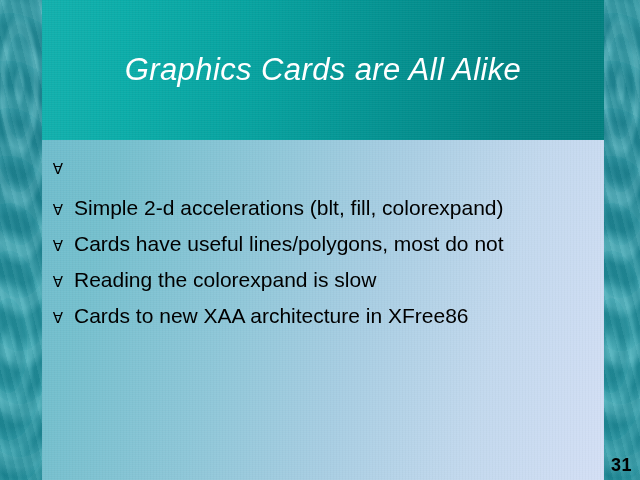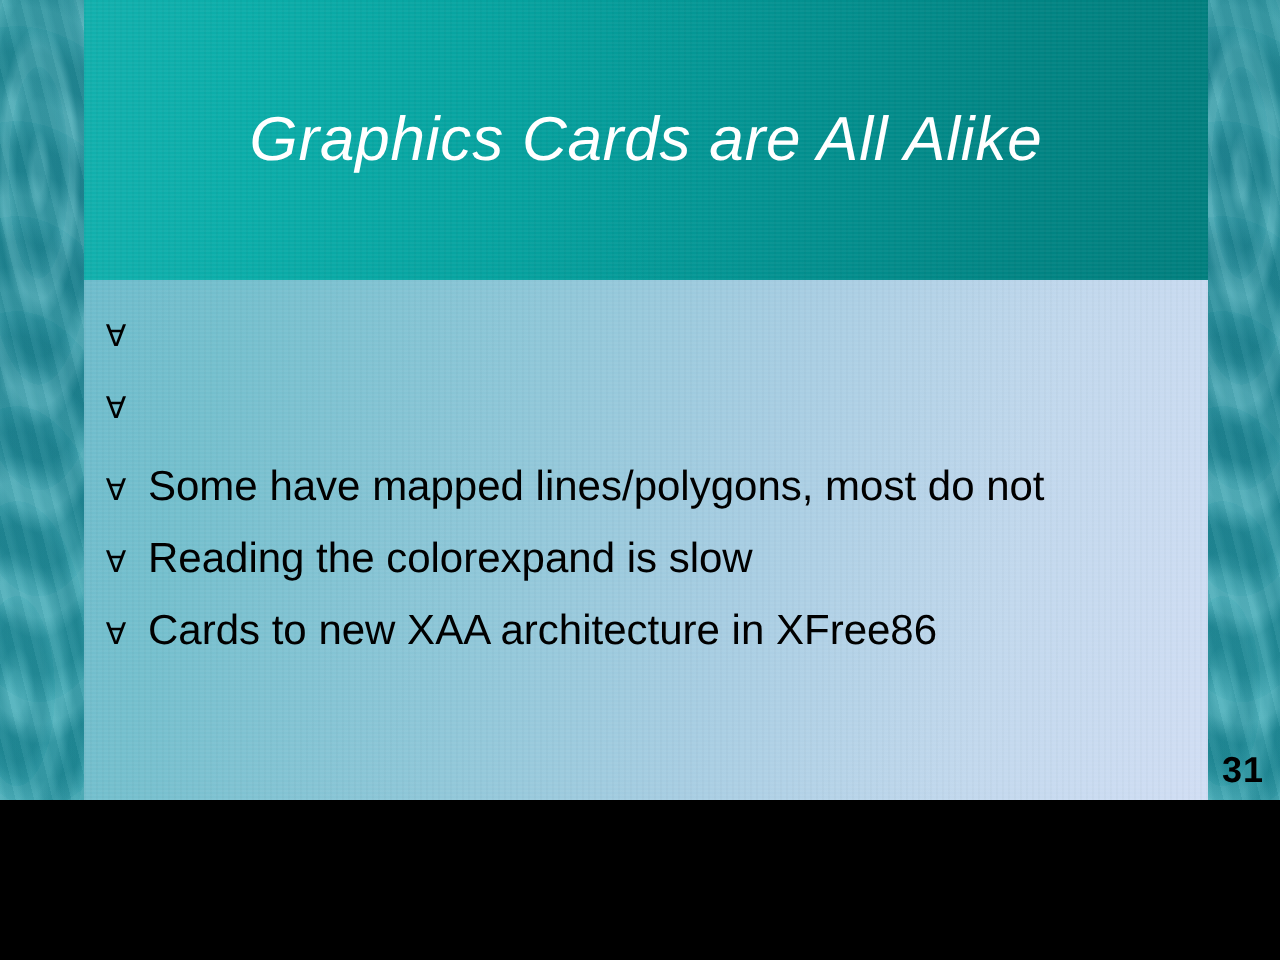--- a/index.html
+++ b/index.html
@@ -4,21 +4,21 @@
 <title>Slide</title>
 <style>
   html, body {
     margin: 0;
     padding: 0;
     background: #000;
   }
   #slide {
     position: relative;
     width: 640px;
-    height: 400px;
+    height: 480px;
     overflow: hidden;
     font-family: "Liberation Sans", sans-serif;
     
     background: linear-gradient(100deg, #6fbdcc 0%, #7cc2cf 18%, #9ccbdd 48%, #bcd5ea 74%, #d2def4 100%);
   }
 
   
   .side-border {
     position: absolute;
     top: 0;
@@ -170,24 +170,25 @@
   <div id="slide-title">Graphics Cards are All Alike</div>
 
   <div id="body-area"></div>
 
   <ul id="bullet-list">
     <li class="bullet-row">
       <span class="bullet-marker">∀</span>
     </li>
     <li class="bullet-row">
       <span class="bullet-marker">∀</span>
-    </li>
-    <li class="bullet-row">
-      <span class="bullet-marker">∀</span>
-      <span class="bullet-text">Some have mapped lines/polygons, most do not</span>
+      <span class="bullet-text">Simple 2-d accelerations (blt, fill, colorexpand)</span>
+    </li>
+    <li class="bullet-row">
+      <span class="bullet-marker">∀</span>
+      <span class="bullet-text">Cards have useful lines/polygons, most do not</span>
     </li>
     <li class="bullet-row">
       <span class="bullet-marker">∀</span>
       <span class="bullet-text">Reading the colorexpand is slow</span>
     </li>
     <li class="bullet-row">
       <span class="bullet-marker">∀</span>
       <span class="bullet-text">Cards to new XAA architecture in XFree86</span>
     </li>
   </ul>

